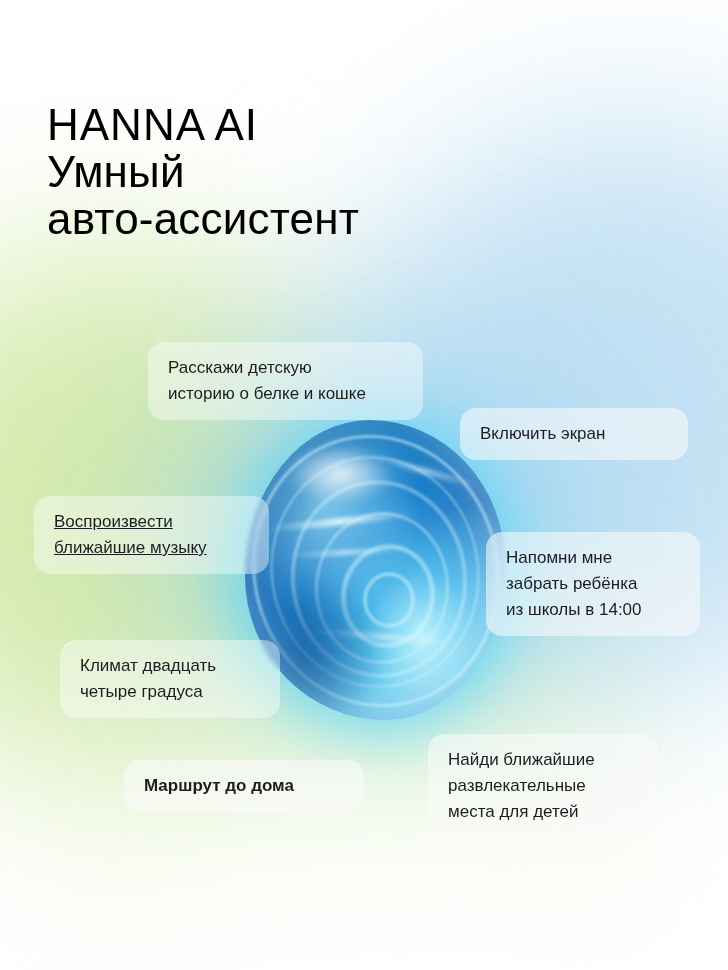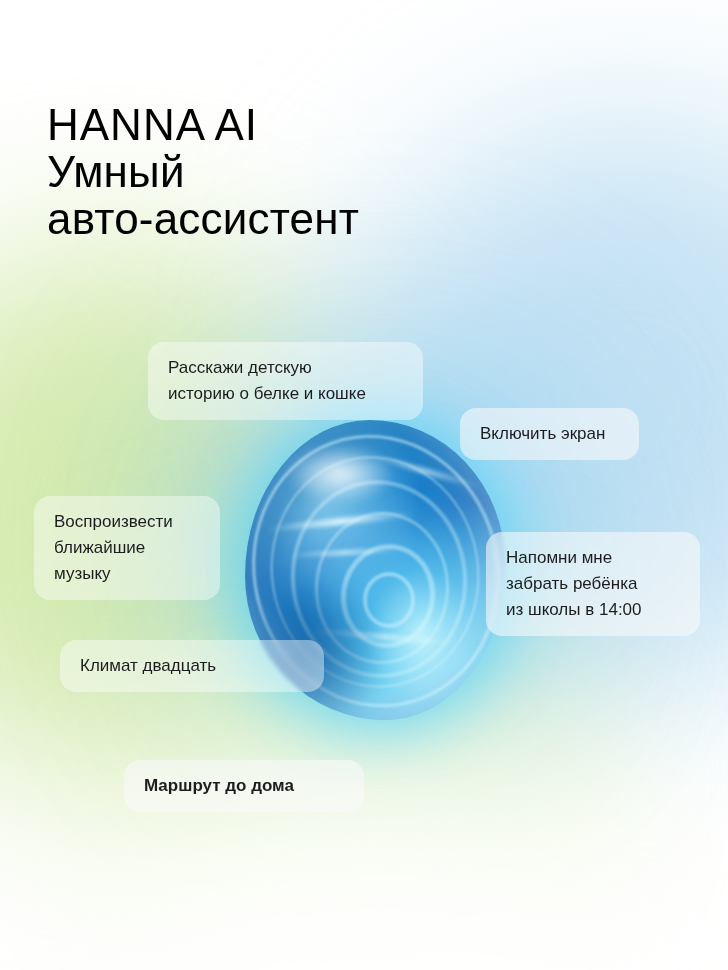--- a/index.html
+++ b/index.html
@@ -188,24 +188,24 @@
     line-height: 26px;
     padding: 13px 20px;
     box-sizing: border-box;
     z-index: 5;
     backdrop-filter: blur(2px);
   }
   .bubble.shade-a { background: rgba(255, 255, 255, 0.42); }
   .bubble.shade-b { background: rgba(249, 250, 250, 0.58); }
 
   #bubble-story    { left: 104px; top: 342px; width: 275px; margin-left: 44px; }
-  #bubble-screen   { left: 460px; top: 408px; width: 179px; text-align: left; }
-  #bubble-music    { left: 34px;  top: 496px; width: 186px; }
+  #bubble-screen   { left: 460px; top: 408px; width: 228px; text-align: left; }
+  #bubble-music    { left: 34px;  top: 496px; width: 235px; text-decoration: underline; }
   #bubble-remind   { left: 486px; top: 532px; width: 214px; }
-  #bubble-climate  { left: 60px;  top: 640px; width: 264px; }
+  #bubble-climate  { left: 60px;  top: 640px; width: 220px; }
   #bubble-route    { left: 124px; top: 760px; width: 240px; text-align: left; font-weight: bold; }
   #bubble-places   { left: 428px; top: 734px; width: 230px; }
 
   .bubble span { display: block; }
 </style>
 </head>
 <body>
 
 <div id="poster">
 
@@ -256,20 +256,26 @@
   </div>
 
   <div class="bubble shade-b" id="bubble-remind">
     <span>Напомни мне</span>
     <span>забрать ребёнка</span>
     <span>из школы в 14:00</span>
   </div>
 
   <div class="bubble shade-a" id="bubble-climate">
     <span>Климат двадцать</span>
+    <span>четыре градуса</span>
   </div>
 
   <div class="bubble shade-b" id="bubble-route">
     <span>Маршрут до дома</span>
   </div>
 
+  <div class="bubble shade-b" id="bubble-places">
+    <span>Найди ближайшие</span>
+    <span>развлекательные</span>
+    <span>места для детей</span>
+  </div>
 
 </div>
 
 </body></html>

